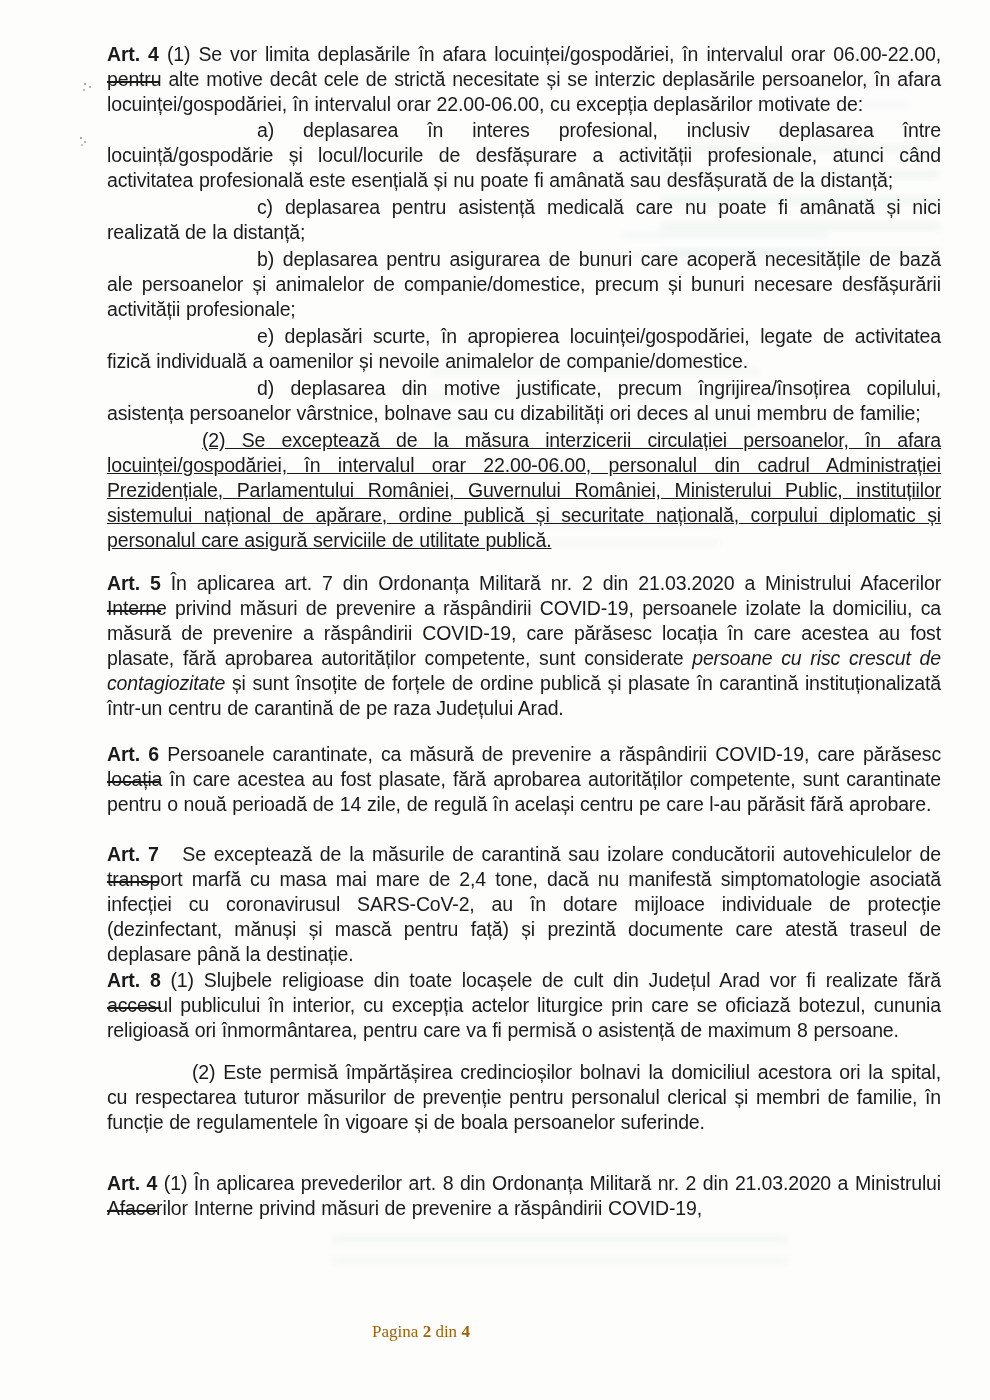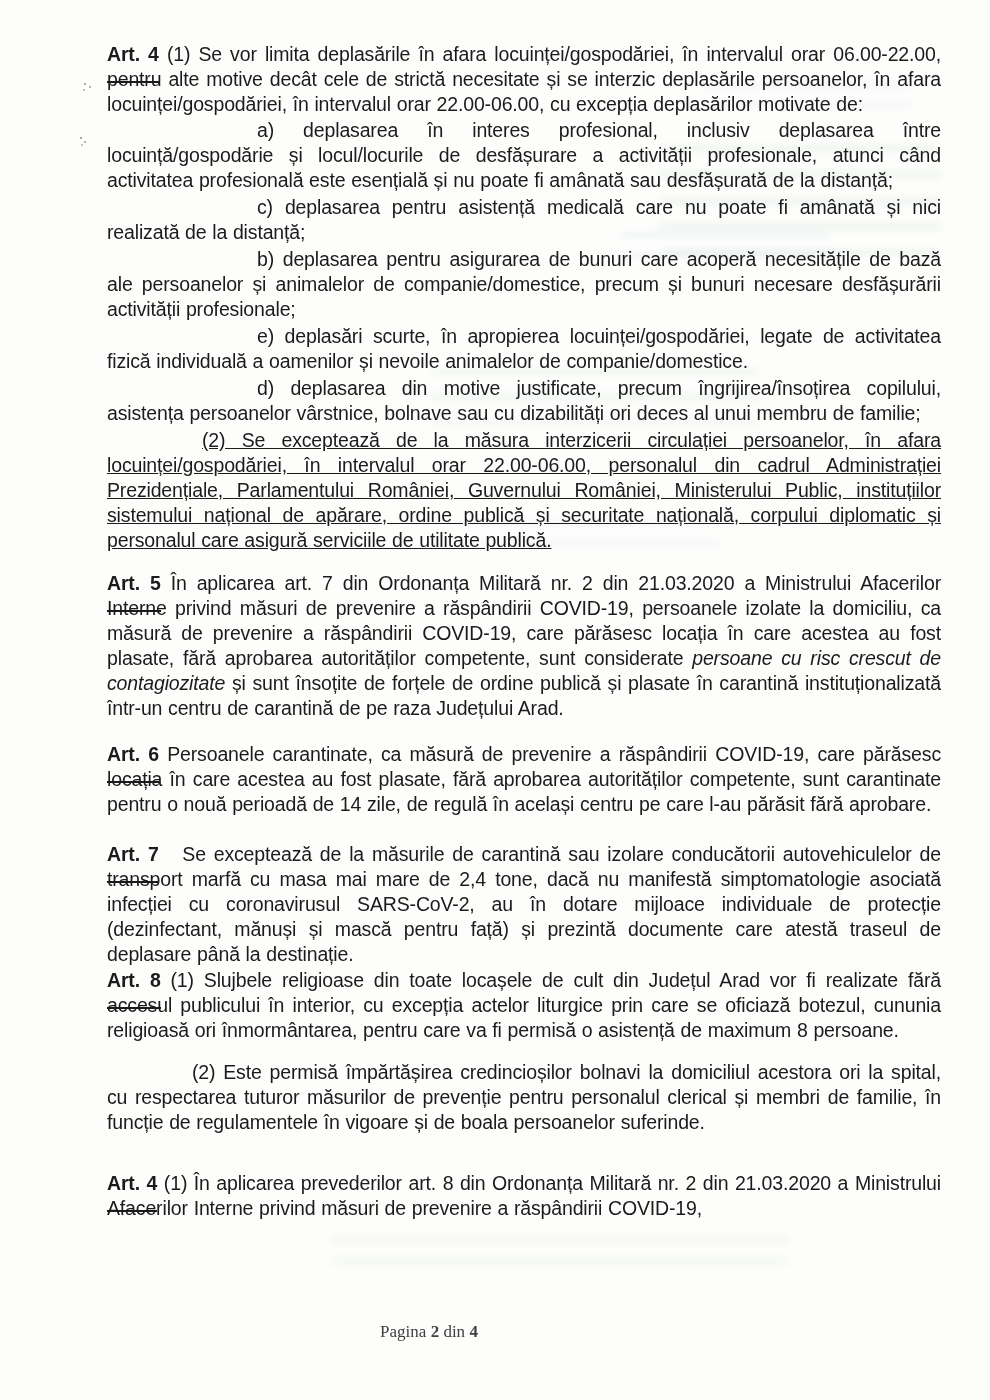--- a/index.html
+++ b/index.html
@@ -43,26 +43,26 @@
   .gap-art9 { margin-top: 36px; }
   .art-heading {
     font-weight: bold;
     border-bottom: 2px solid #1b1b1c;
     padding-bottom: 16px;
   }
   .emph { font-style: italic; }
   .page-footer {
     position: absolute;
     top: 1322px;
-    left: 8px;
+    left: 0;
     width: 842px;
     text-align: center;
     font-family: "Liberation Serif", serif;
     font-size: 17px;
-    color: #404040;
+    color: #a16207;
   }
   .page-footer b { font-weight: bold; }
   
   .ghost {
     position: absolute;
     filter: blur(3px);
     border-radius: 8px;
     pointer-events: none;
   }
   .g1 { left: 660px; top: 145px; width: 280px; height: 110px; opacity: .07;

